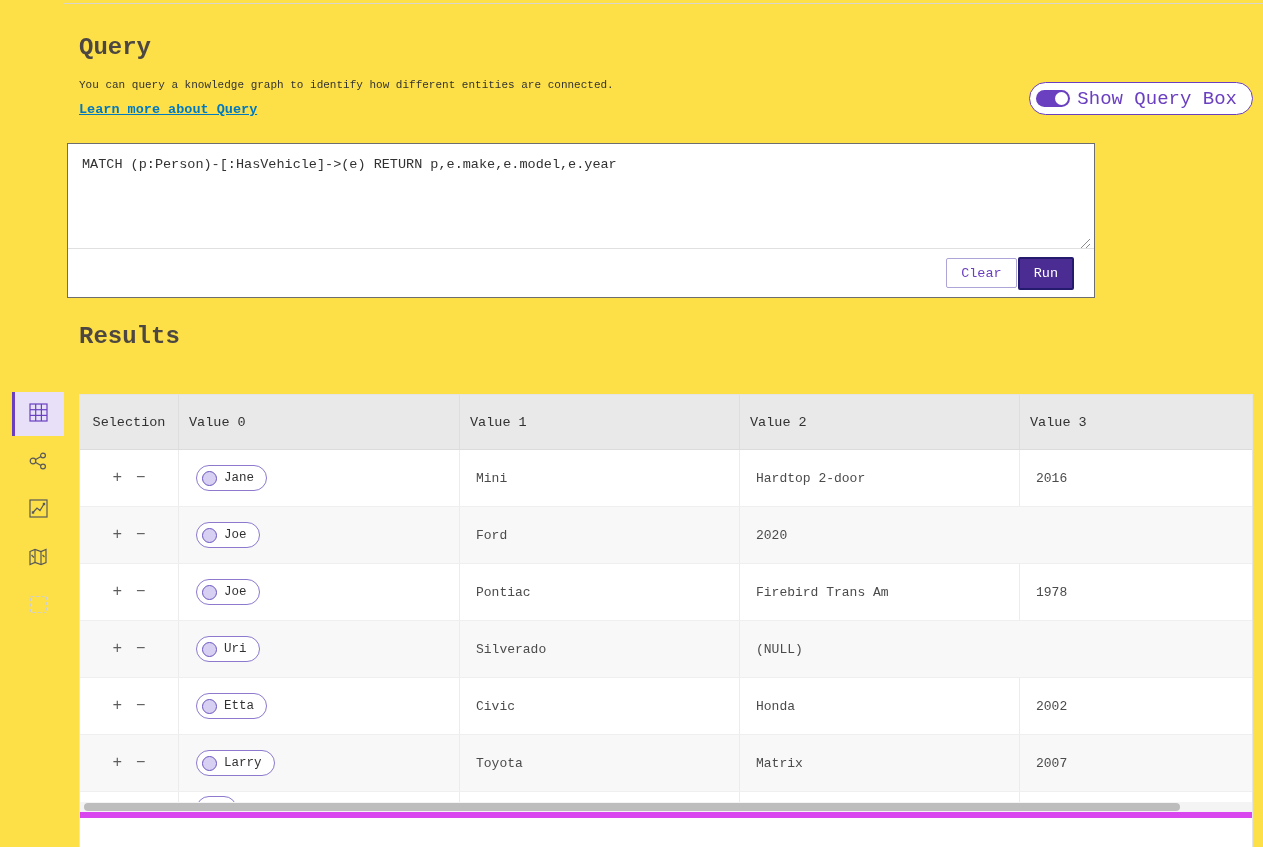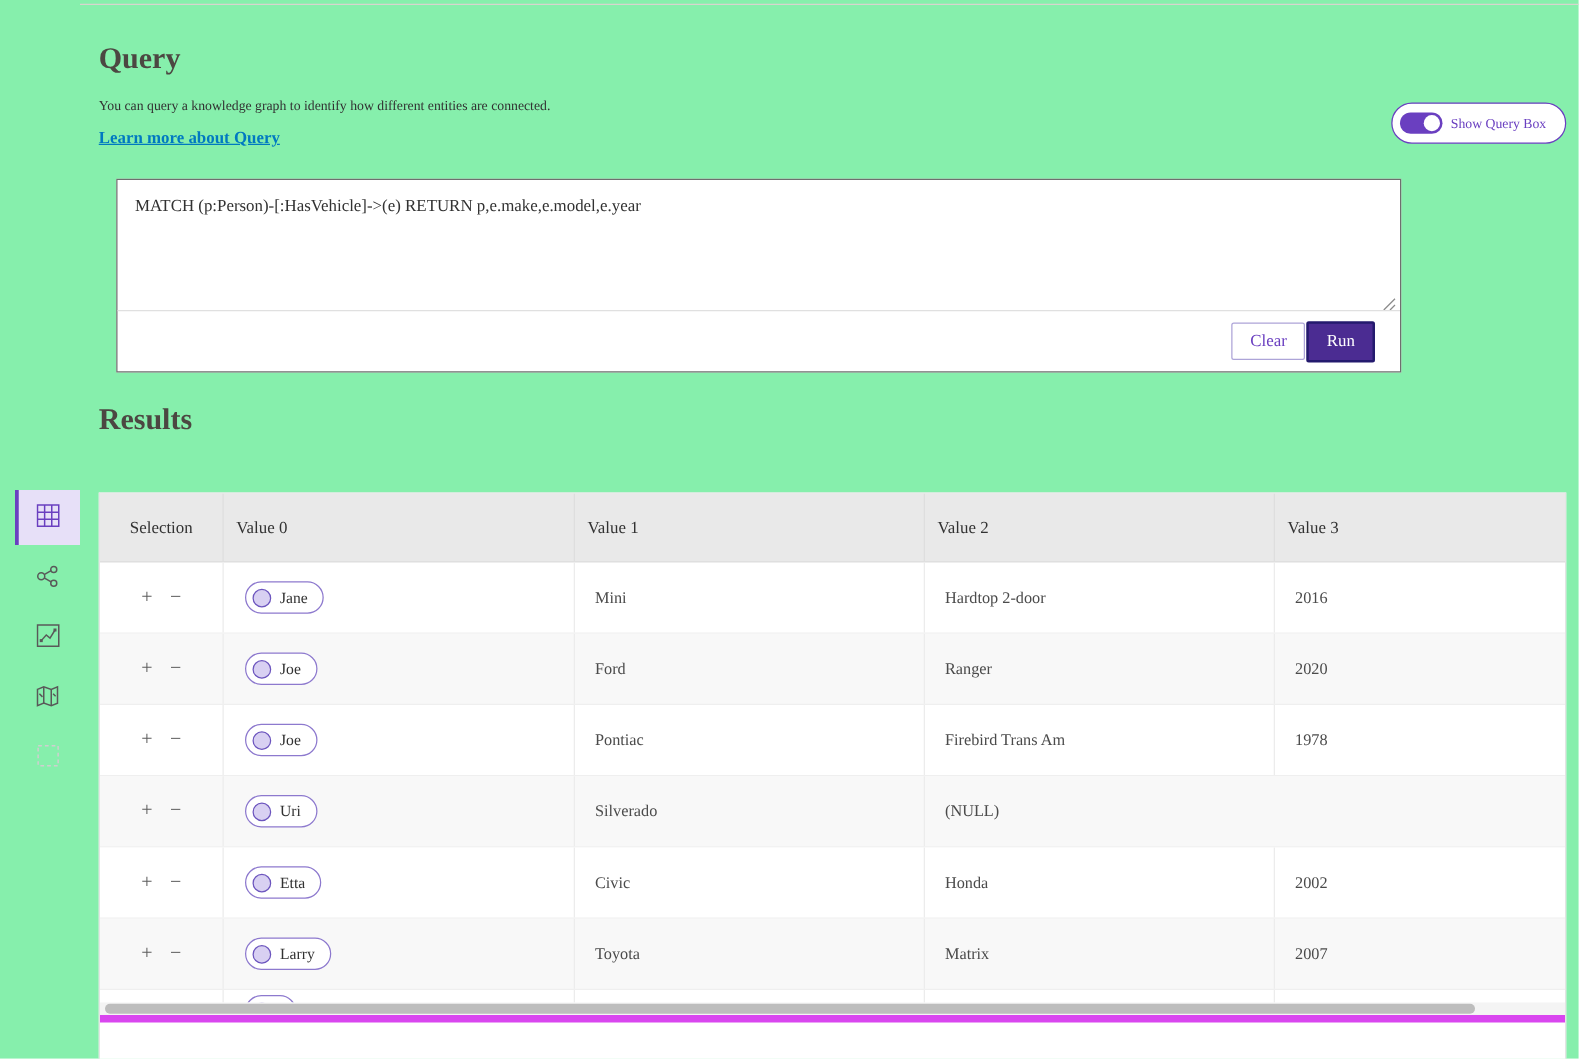--- a/index.html
+++ b/index.html
@@ -9,39 +9,39 @@
     --link:#0079c1;
     --selected-view-bg:#e7e0f8;
     --header-bg:#e9e9e9;
     --pill-border:#8d79ce;
     --pill-dot:#d8d0f2;
     --pill-dot-border:#6c55be;
   }
   *{margin:0;padding:0;box-sizing:border-box;}
   body{background:#fff;}
   .page{
-    position:relative;width:1263px;height:847px;background:#86efac;overflow:hidden;
-    font-family:Liberation Serif, serif;color:#323232;padding-left:24px;
+    position:relative;width:1263px;height:847px;background:#fde047;overflow:hidden;
+    font-family:Liberation Mono, monospace;color:#323232;padding-left:24px;
   }
   .top-line{position:absolute;top:3px;left:64px;right:0;border-top:1px solid #d8d4ce;}
 
   
   .query-title{position:absolute;left:79px;top:34px;font-size:24px;font-weight:700;color:#4c4742;}
   .query-desc{position:absolute;left:79px;top:79px;font-size:11px;color:#323232;}
   .learn-link{position:absolute;left:79px;top:102px;font-size:13.5px;font-weight:700;color:var(--link);text-decoration:underline;cursor:pointer;}
 
   .toggle-pill{
     position:absolute;right:10px;top:82px;height:33px;border:1px solid var(--accent);
     border-radius:17px;display:flex;align-items:center;gap:7px;padding:0 15px 0 6px;background:#fff;cursor:pointer;
   }
   .switch{width:34px;height:17px;background:var(--accent);border-radius:9px;position:relative;flex:0 0 auto;}
   .switch .knob{position:absolute;right:2px;top:2px;width:13px;height:13px;background:#fff;border-radius:50%;}
-  .toggle-label{color:var(--accent);font-size:11px;}
-
-  .query-box{position:absolute;left:93px;top:143px;width:1028px;height:155px;border:1px solid #6e6e6e;background:#fff;}
+  .toggle-label{color:var(--accent);font-size:19px;}
+
+  .query-box{position:absolute;left:67px;top:143px;width:1028px;height:155px;border:1px solid #6e6e6e;background:#fff;}
   .query-textarea{
     position:absolute;top:0;left:0;width:100%;height:104px;border:none;resize:none;outline:none;
     padding:13px 14px;font-family:inherit;font-size:13.5px;color:#323232;background:transparent;
   }
   .grip{position:absolute;right:3px;top:92px;width:11px;height:11px;cursor:nwse-resize;color:#8a8a8a;}
   .query-divider{position:absolute;left:0;right:0;top:104px;border-top:1px solid #e0e0e0;}
   .query-buttons{position:absolute;left:0;right:0;top:105px;bottom:0;display:flex;align-items:center;justify-content:flex-end;gap:1px;padding-right:20px;}
   .btn-clear{
     height:30px;padding:0 14px;background:#fff;border:1px solid #ada4d8;color:var(--accent);
     font-size:13.5px;font-family:inherit;border-radius:2px;cursor:pointer;
@@ -211,21 +211,20 @@
           <span>+</span>
           <span>−</span>
         </div>
         <div class="td td-entity">
           <span class="entity-pill">
             <span class="entity-dot"></span>
             <span class="entity-label">Joe</span>
           </span>
         </div>
         <div class="td td-value">Ford</div>
-        <div class="td td-value">Ranger</div>
         <div class="td td-value td-flex td-last">2020</div>
       </div>
 
       <div class="tr">
         <div class="td td-selection">
           <span>+</span>
           <span>−</span>
         </div>
         <div class="td td-entity">
           <span class="entity-pill">

